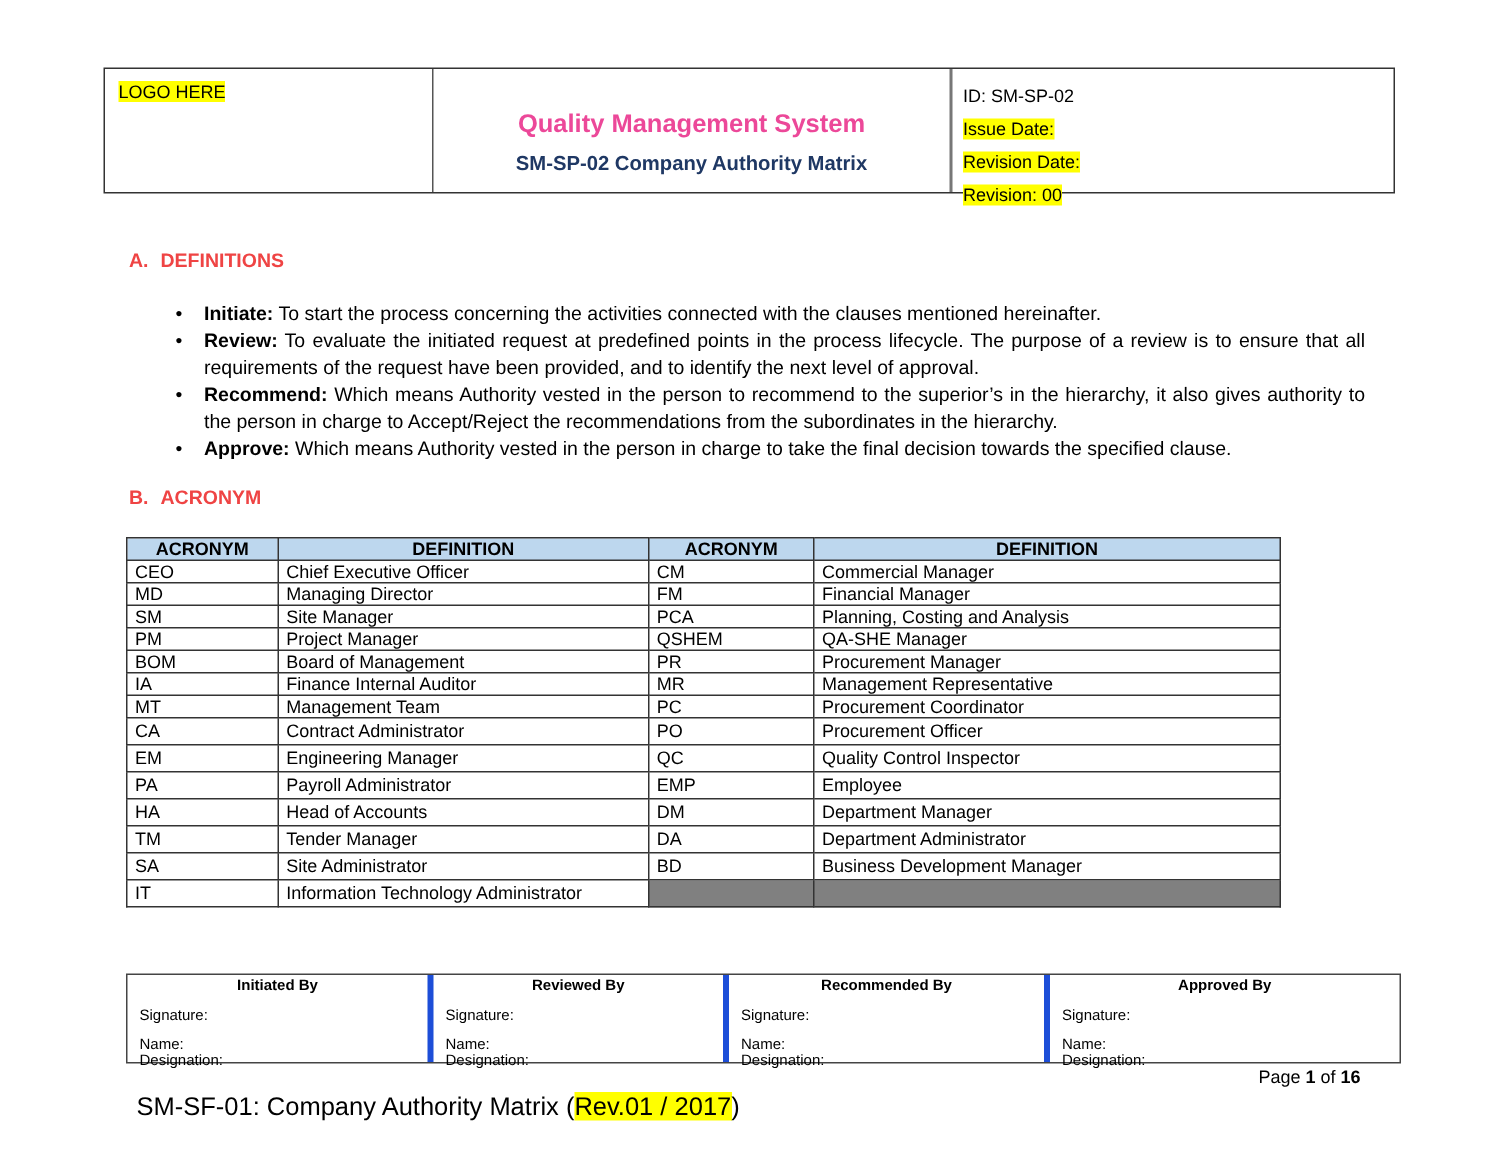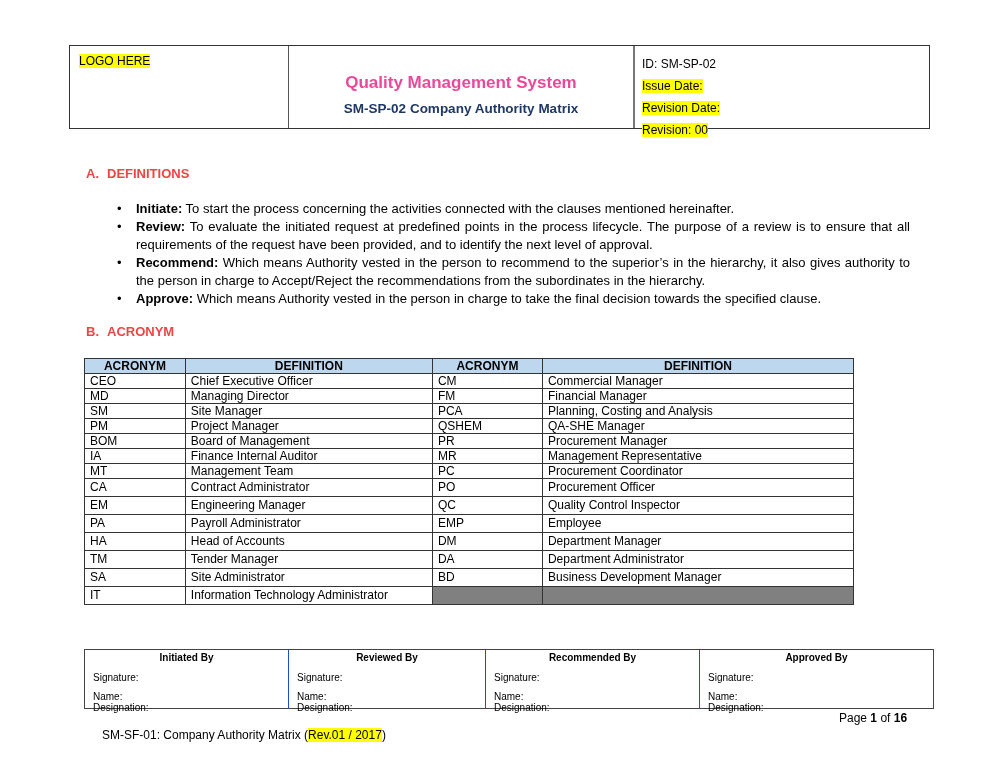--- a/index.html
+++ b/index.html
@@ -32,29 +32,29 @@
   .acr th, .acr td { border: 1px solid #333; padding: 0 5px; text-align: left; font-weight: normal; }
   .acr th { background: #bdd7ee; font-weight: bold; text-align: center; height: 15px; line-height: 13px; }
   .acr td { height: 15px; line-height: 13px; }
   .acr tr.tall td { height: 18px; }
   .acr td.gray { background: #808080; }
   .c1 { width: 106px; } .c2 { width: 278px; } .c3 { width: 117px; } .c4 { width: 352px; }
 
   
   .sig { position: absolute; left: 84px; top: 649px; width: 850px; height: 60px; border: 1px solid #444;
          display: flex; font-size: 10px; }
-  .sig-col { border-right: 1px solid #1d4ed8; padding: 0 0 0 8px; position: relative; }
+  .sig-col { border-right: 4px solid #1d4ed8; padding: 0 0 0 8px; position: relative; }
   .sig-col:last-child { border-right: none; }
   .sig-col .head { font-weight: bold; text-align: center; margin-top: 2px; padding-right: 8px; }
   .sig-col .s { margin-top: 9px; }
   .sig-col .n { margin-top: 8px; line-height: 11px; }
   .sig-col .d { line-height: 11px; }
 
   .pageno { position: absolute; left: 839px; top: 711px; font-size: 12px; }
-  .footer { position: absolute; left: 102px; top: 728px; font-size: 12px; }
+  .footer { position: absolute; left: 91px; top: 728px; font-size: 17px; }
 </style>
 </head>
 <body>
 
 <div class="hdr">
   <div class="hdr-logo">
     <span class="hl">LOGO HERE</span>
   </div>
   <div class="hdr-title">
     <div class="t1"><b>Quality Management System</b></div>

